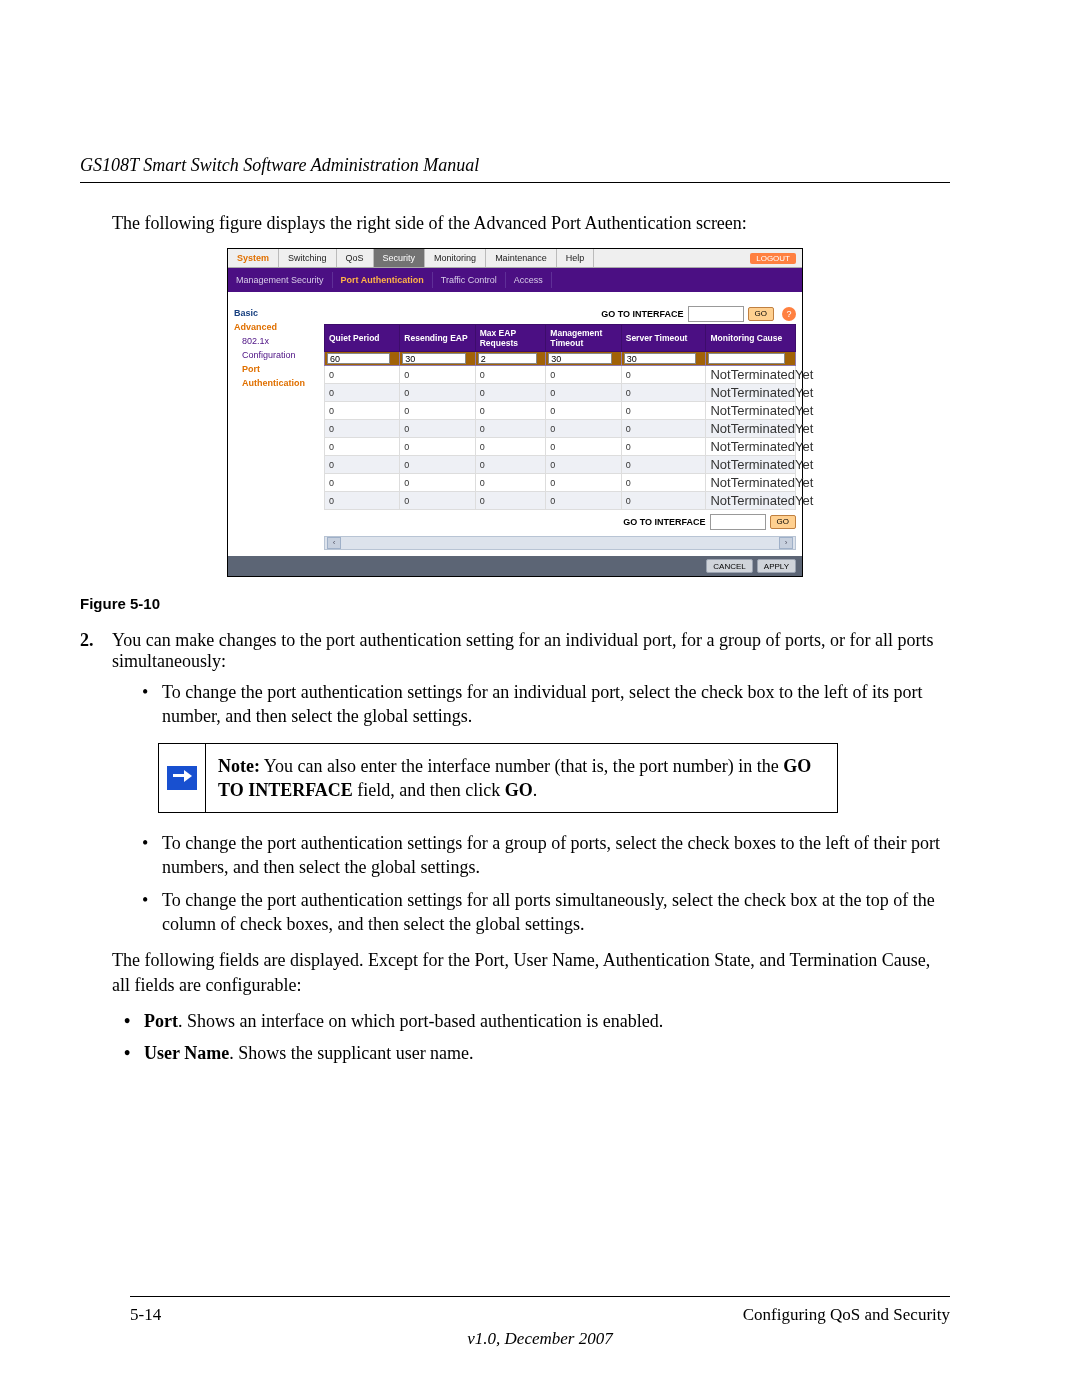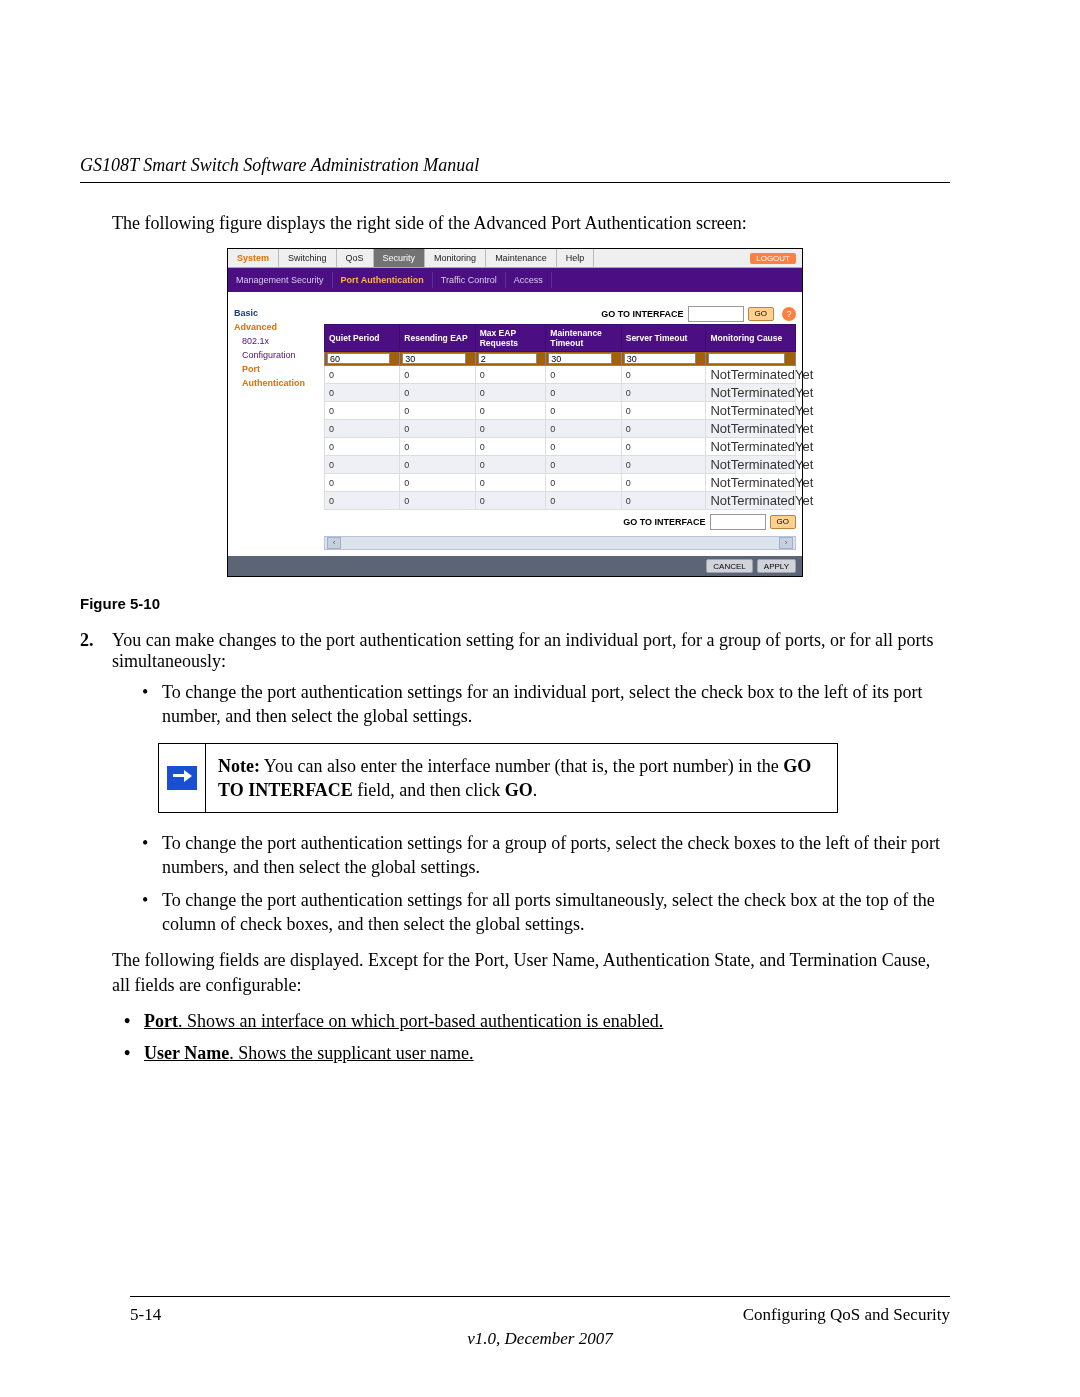--- a/index.html
+++ b/index.html
@@ -288,21 +288,20 @@
   ul.bullets2 {
     list-style: none;
     margin: 0 0 12px 0;
     padding-left: 44px;
   }
   ul.bullets2 > li {
     position: relative;
     padding-left: 20px;
     margin-bottom: 8px;
     line-height: 1.35;
-    text-decoration: underline;
   }
   ul.bullets2 > li::before {
     content: "•";
     position: absolute;
     left: 0; top: 0;
     font-weight: bold;
   }
 
   
   .footer-rule {
@@ -380,21 +379,21 @@
               <col style="width:15%">
             <col style="width:16%">
               <col style="width:18%">
               <col style="width:19%">
           </colgroup>
           <thead>
             <tr>
               <th>Quiet Period</th>
               <th>Resending EAP</th>
               <th>Max EAP Requests</th>
-              <th>Maintenance Timeout</th>
+              <th>Management Timeout</th>
               <th>Server Timeout</th>
               <th>Monitoring Cause</th>
             </tr>
             <tr class="inputs">
               <td><input value="60" style=""></td>
               <td><input value="30" style=""></td>
               <td><input value="2" style=""></td>
               <td><input value="30" style=""></td>
               <td><input value="30" style=""></td>
               <td><input value="" style=""></td>

